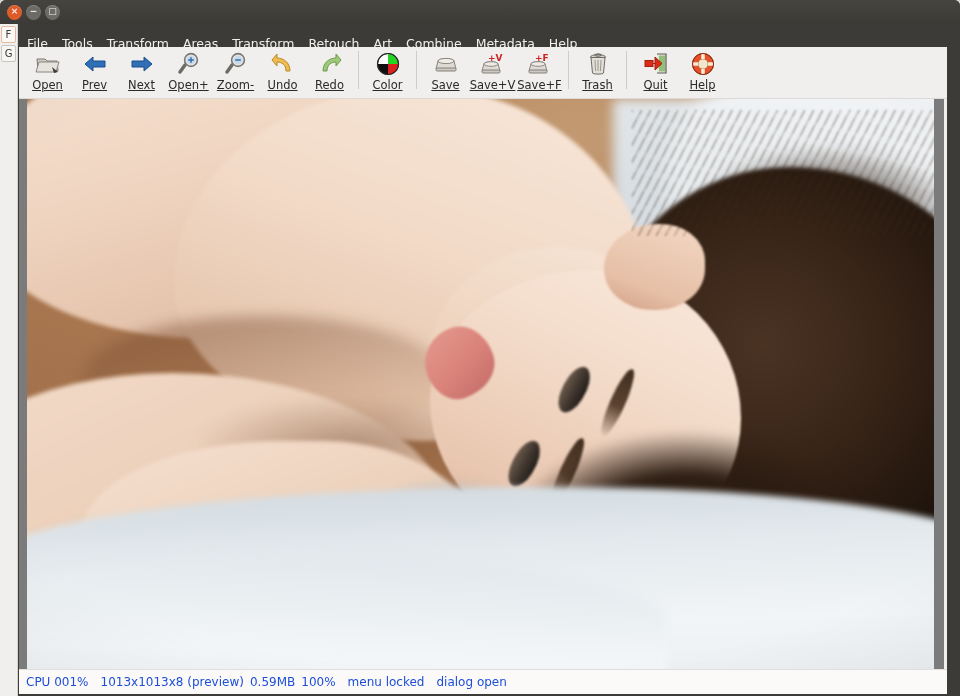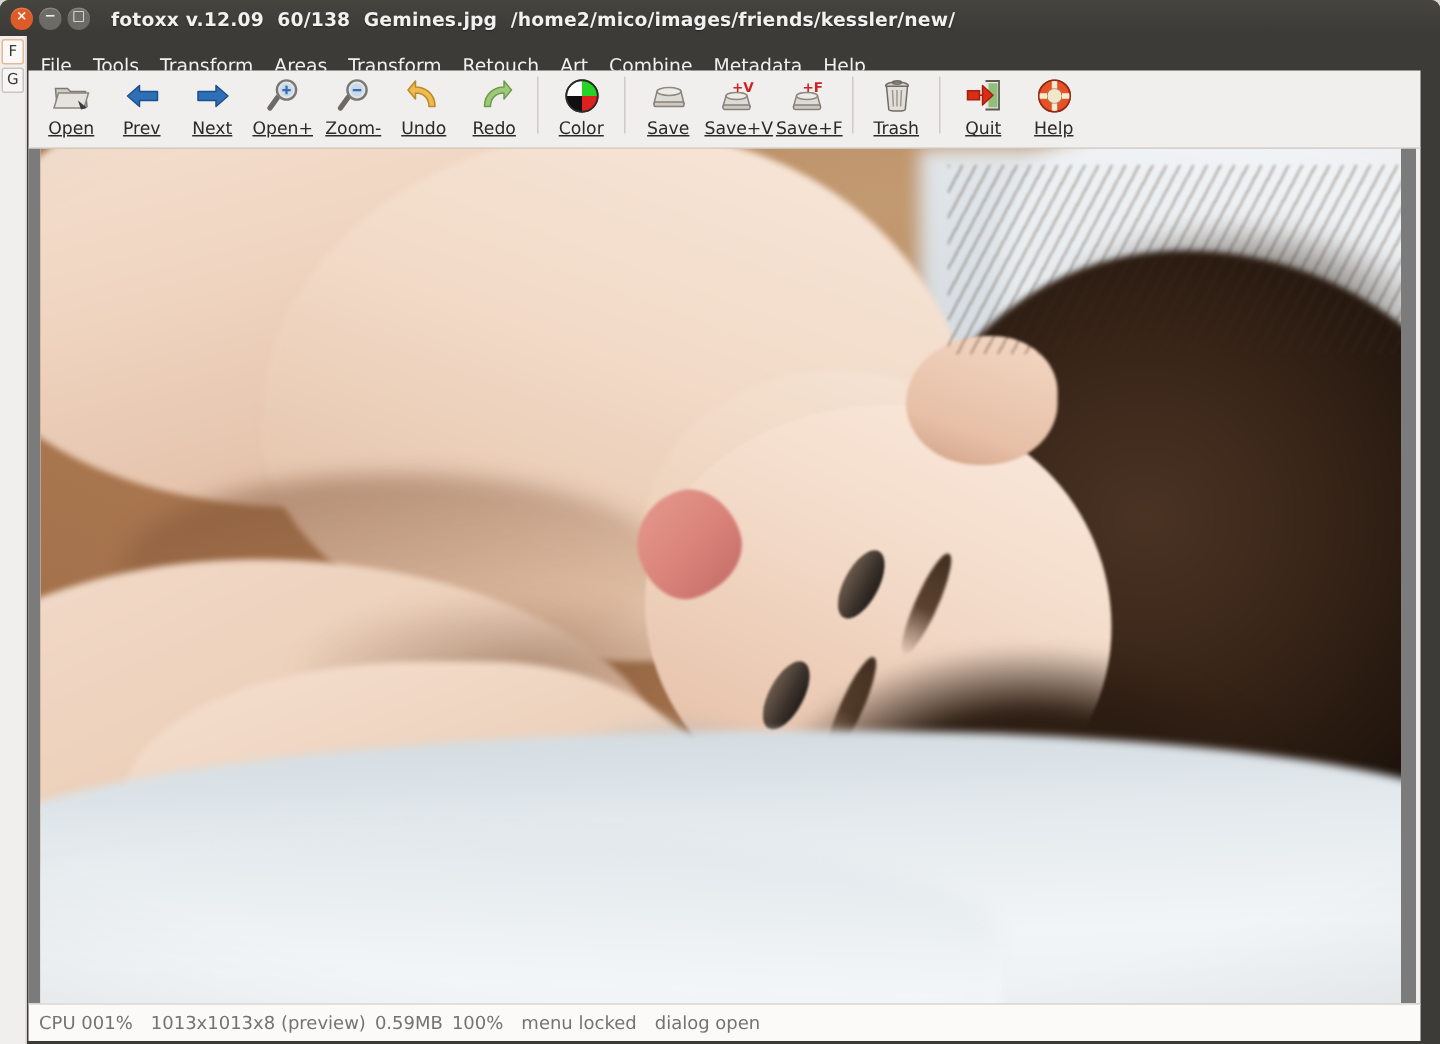--- a/index.html
+++ b/index.html
@@ -199,21 +199,21 @@
     width: 928px; height: 25px;
     background: #fbfaf9;
     border-top: 1px solid #e2dfdb;
     box-sizing: border-box;
     display: flex;
     align-items: center;
     padding-left: 7px;
   }
   .status-text {
     font-size: 12px;
-    color: #737373;
+    color: #1d4ed8;
     white-space: nowrap;
   }
   .status-text .sp { display:inline-block; width:6px; }
 
   
   .layer { position:absolute; }
   .ph-bg {
     left:0; top:0; width:100%; height:100%;
     background:
       radial-gradient(120% 80% at 62% 6%, #c29a72 0%, #b8875e 32%, #a8764f 60%, #9d6c48 100%);
@@ -385,23 +385,20 @@
     <div class="wbtns">
       <div class="wbtn close">
           <span class="glyph">×</span>
         </div>
       <div class="wbtn min">
           <span class="glyph">−</span>
         </div>
       <div class="wbtn max">
           <span class="glyph">□</span>
         </div>
-    </div>
-    <div class="title-text">
-      <span>fotoxx v.12.09</span><span class="sp"></span><span>60/138</span><span class="sp"></span><span>Gemines.jpg</span><span class="sp"></span><span>/home2/mico/images/friends/kessler/new/</span>
     </div>
   </div>
 
   <div class="left-strip">
     <div class="strip-btn sel">F</div>
     <div class="strip-btn">G</div>
   </div>
 
   <div class="menubar">
     <div class="menu-item">File</div>

